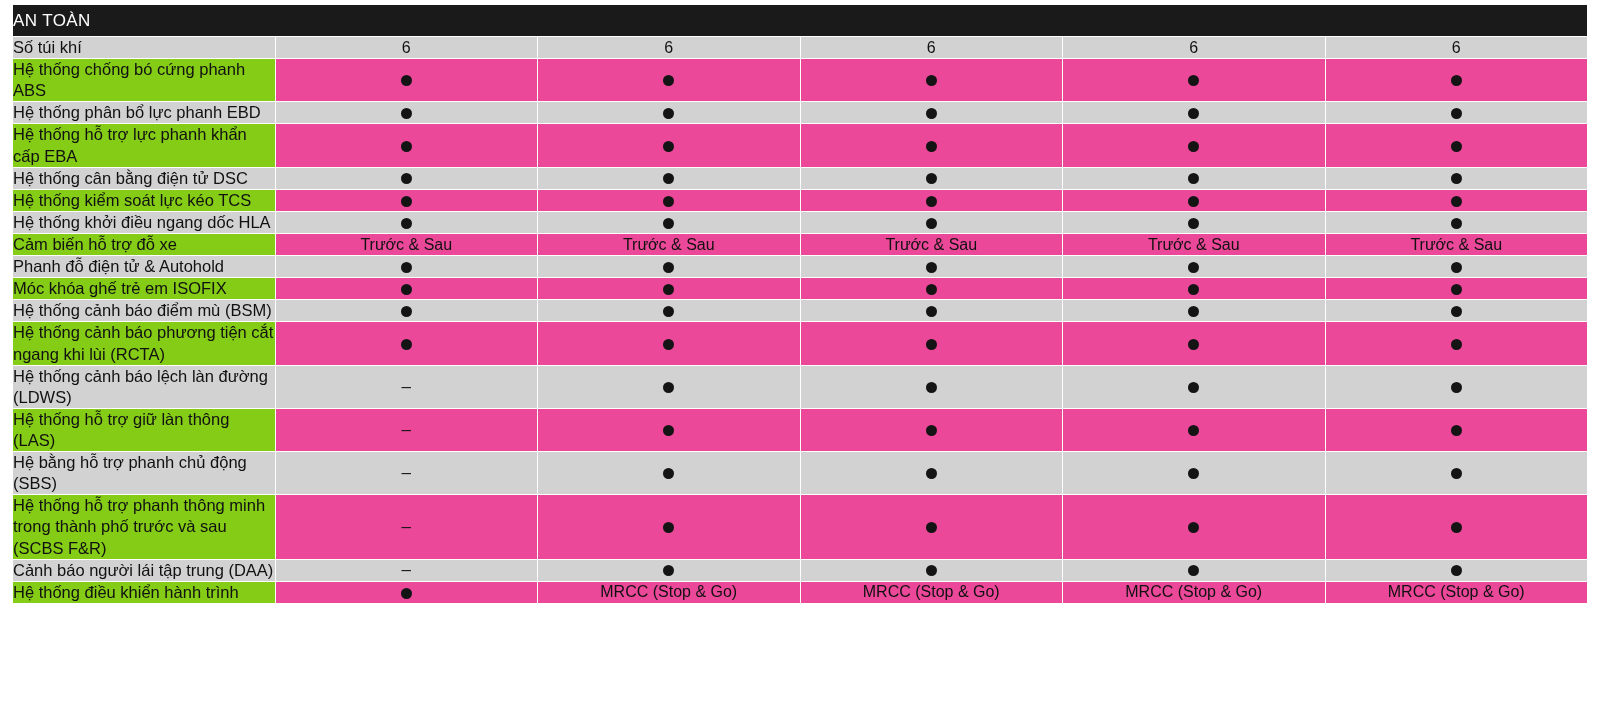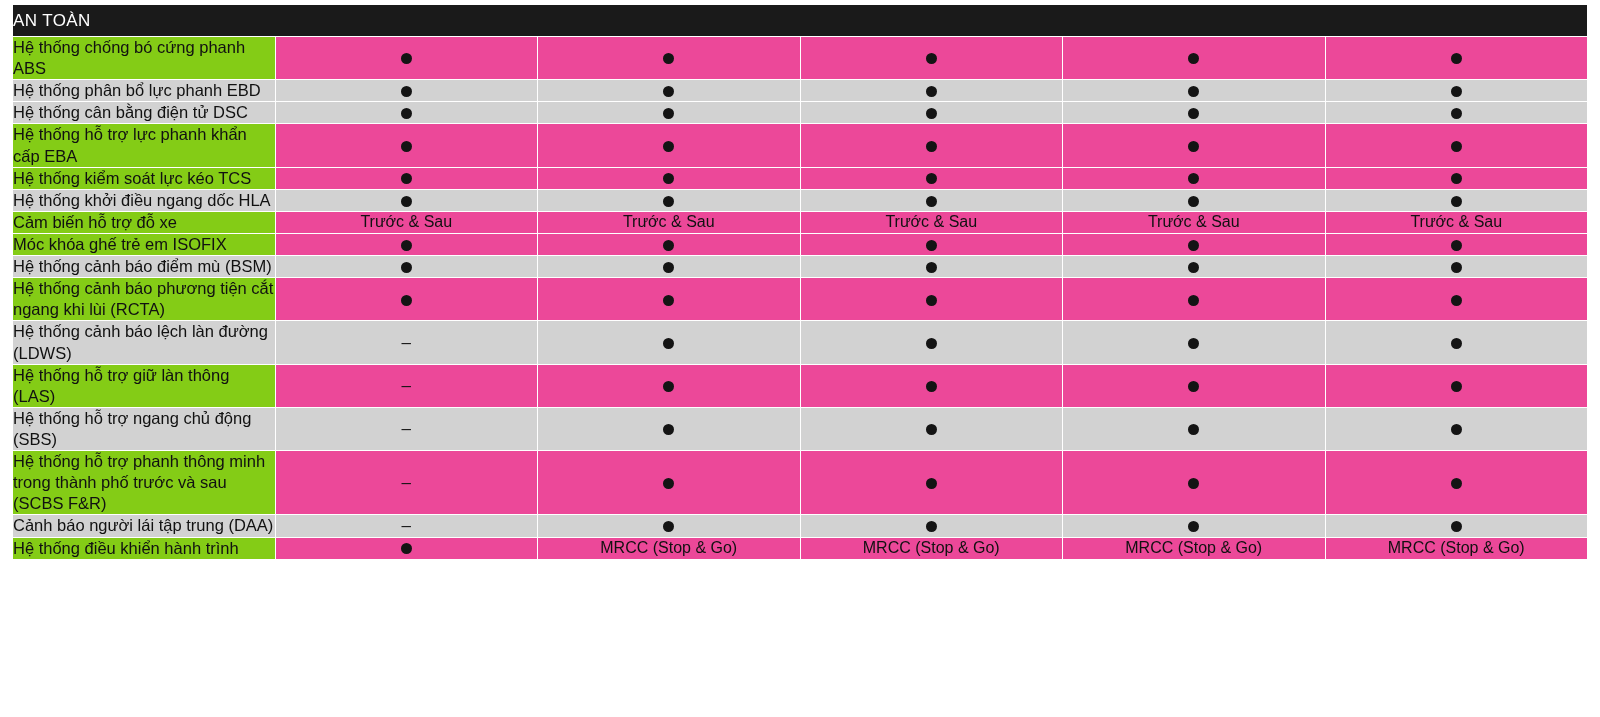--- a/index.html
+++ b/index.html
@@ -88,52 +88,60 @@
 <div class="sheet">
   <div class="table-wrap">
     <table class="spec">
       <thead>
         <tr>
           <th class="section-head" colspan="6">AN TOÀN</th>
         </tr>
       </thead>
       <tbody id="spec-body">
           <tr>
+            <td class="row-label col-label">Số túi khí</td>
+            <td class="cell col-v">6</td>
+            <td class="cell col-v">6</td>
+            <td class="cell col-v">6</td>
+            <td class="cell col-v">6</td>
+            <td class="cell col-v">6</td>
+          </tr>
+          <tr>
             <td class="row-label col-label alt">Hệ thống chống bó cứng phanh ABS</td>
             <td class="cell col-v alt"><span class="dot"></span></td>
             <td class="cell col-v alt"><span class="dot"></span></td>
             <td class="cell col-v alt"><span class="dot"></span></td>
             <td class="cell col-v alt"><span class="dot"></span></td>
             <td class="cell col-v alt"><span class="dot"></span></td>
           </tr>
           <tr>
             <td class="row-label col-label">Hệ thống phân bổ lực phanh EBD</td>
             <td class="cell col-v"><span class="dot"></span></td>
             <td class="cell col-v"><span class="dot"></span></td>
             <td class="cell col-v"><span class="dot"></span></td>
             <td class="cell col-v"><span class="dot"></span></td>
             <td class="cell col-v"><span class="dot"></span></td>
           </tr>
           <tr>
+            <td class="row-label col-label alt">Hệ thống hỗ trợ lực phanh khẩn cấp EBA</td>
+            <td class="cell col-v alt"><span class="dot"></span></td>
+            <td class="cell col-v alt"><span class="dot"></span></td>
+            <td class="cell col-v alt"><span class="dot"></span></td>
+            <td class="cell col-v alt"><span class="dot"></span></td>
+            <td class="cell col-v alt"><span class="dot"></span></td>
+          </tr>
+          <tr>
             <td class="row-label col-label">Hệ thống cân bằng điện tử DSC</td>
             <td class="cell col-v"><span class="dot"></span></td>
             <td class="cell col-v"><span class="dot"></span></td>
             <td class="cell col-v"><span class="dot"></span></td>
             <td class="cell col-v"><span class="dot"></span></td>
             <td class="cell col-v"><span class="dot"></span></td>
           </tr>
           <tr>
-            <td class="row-label col-label alt">Hệ thống hỗ trợ lực phanh khẩn cấp EBA</td>
-            <td class="cell col-v alt"><span class="dot"></span></td>
-            <td class="cell col-v alt"><span class="dot"></span></td>
-            <td class="cell col-v alt"><span class="dot"></span></td>
-            <td class="cell col-v alt"><span class="dot"></span></td>
-            <td class="cell col-v alt"><span class="dot"></span></td>
-          </tr>
-          <tr>
             <td class="row-label col-label alt">Hệ thống kiểm soát lực kéo TCS</td>
             <td class="cell col-v alt"><span class="dot"></span></td>
             <td class="cell col-v alt"><span class="dot"></span></td>
             <td class="cell col-v alt"><span class="dot"></span></td>
             <td class="cell col-v alt"><span class="dot"></span></td>
             <td class="cell col-v alt"><span class="dot"></span></td>
           </tr>
           <tr>
             <td class="row-label col-label">Hệ thống khởi điều ngang dốc HLA</td>
             <td class="cell col-v"><span class="dot"></span></td>
@@ -142,20 +150,28 @@
             <td class="cell col-v"><span class="dot"></span></td>
             <td class="cell col-v"><span class="dot"></span></td>
           </tr>
           <tr>
             <td class="row-label col-label alt">Cảm biến hỗ trợ đỗ xe</td>
             <td class="cell col-v alt">Trước &amp; Sau</td>
             <td class="cell col-v alt">Trước &amp; Sau</td>
             <td class="cell col-v alt">Trước &amp; Sau</td>
             <td class="cell col-v alt">Trước &amp; Sau</td>
             <td class="cell col-v alt">Trước &amp; Sau</td>
+          </tr>
+          <tr>
+            <td class="row-label col-label">Phanh đỗ điện tử &amp; Autohold</td>
+            <td class="cell col-v"><span class="dot"></span></td>
+            <td class="cell col-v"><span class="dot"></span></td>
+            <td class="cell col-v"><span class="dot"></span></td>
+            <td class="cell col-v"><span class="dot"></span></td>
+            <td class="cell col-v"><span class="dot"></span></td>
           </tr>
           <tr>
             <td class="row-label col-label alt">Móc khóa ghế trẻ em ISOFIX</td>
             <td class="cell col-v alt"><span class="dot"></span></td>
             <td class="cell col-v alt"><span class="dot"></span></td>
             <td class="cell col-v alt"><span class="dot"></span></td>
             <td class="cell col-v alt"><span class="dot"></span></td>
             <td class="cell col-v alt"><span class="dot"></span></td>
           </tr>
           <tr>
@@ -184,21 +200,21 @@
           </tr>
           <tr>
             <td class="row-label col-label alt">Hệ thống hỗ trợ giữ làn thông (LAS)</td>
             <td class="cell col-v alt"><span class="dash">–</span></td>
             <td class="cell col-v alt"><span class="dot"></span></td>
             <td class="cell col-v alt"><span class="dot"></span></td>
             <td class="cell col-v alt"><span class="dot"></span></td>
             <td class="cell col-v alt"><span class="dot"></span></td>
           </tr>
           <tr>
-            <td class="row-label col-label">Hệ thống hỗ trợ ngang chủ động (SBS)</td>
+            <td class="row-label col-label">Hệ bằng hỗ trợ phanh chủ động (SBS)</td>
             <td class="cell col-v"><span class="dash">–</span></td>
             <td class="cell col-v"><span class="dot"></span></td>
             <td class="cell col-v"><span class="dot"></span></td>
             <td class="cell col-v"><span class="dot"></span></td>
             <td class="cell col-v"><span class="dot"></span></td>
           </tr>
           <tr>
             <td class="row-label col-label alt">Hệ thống hỗ trợ phanh thông minh trong thành phố trước và sau (SCBS F&amp;R)</td>
             <td class="cell col-v alt"><span class="dash">–</span></td>
             <td class="cell col-v alt"><span class="dot"></span></td>

